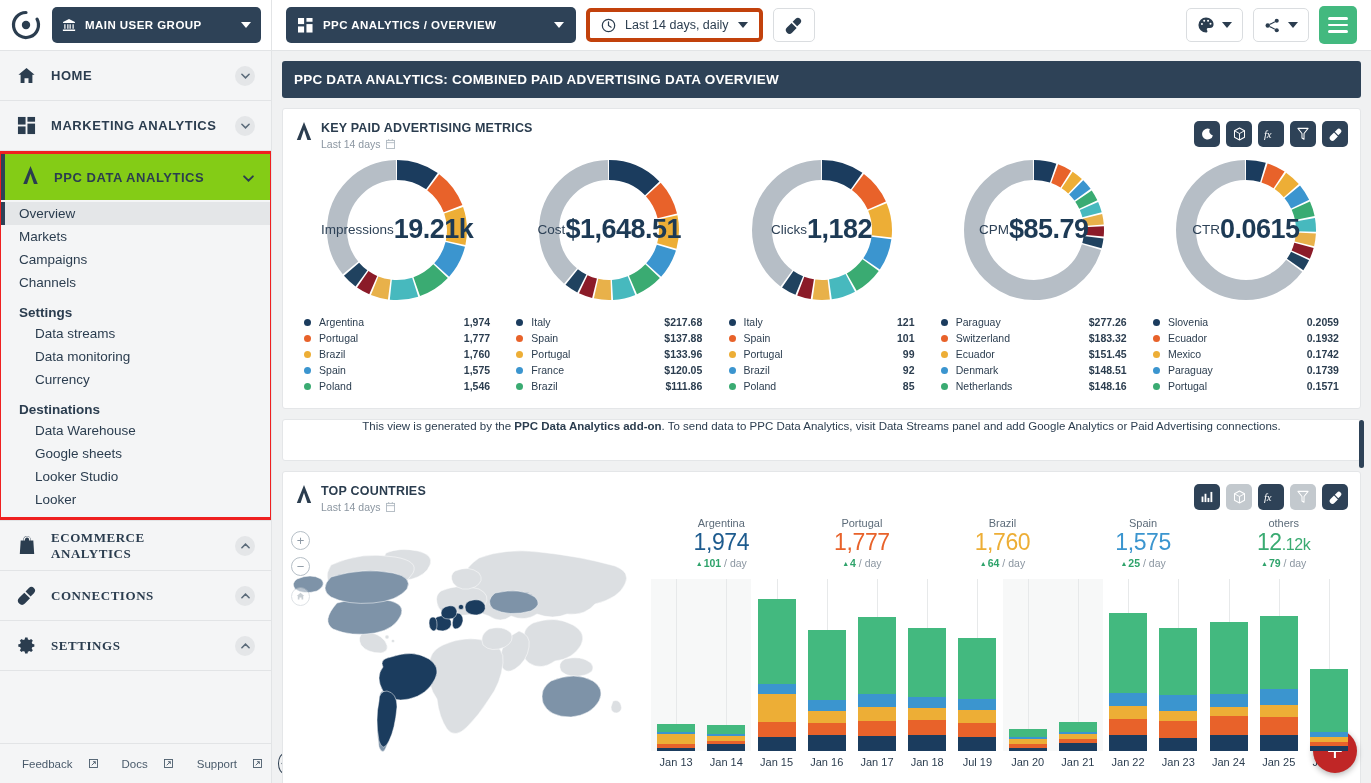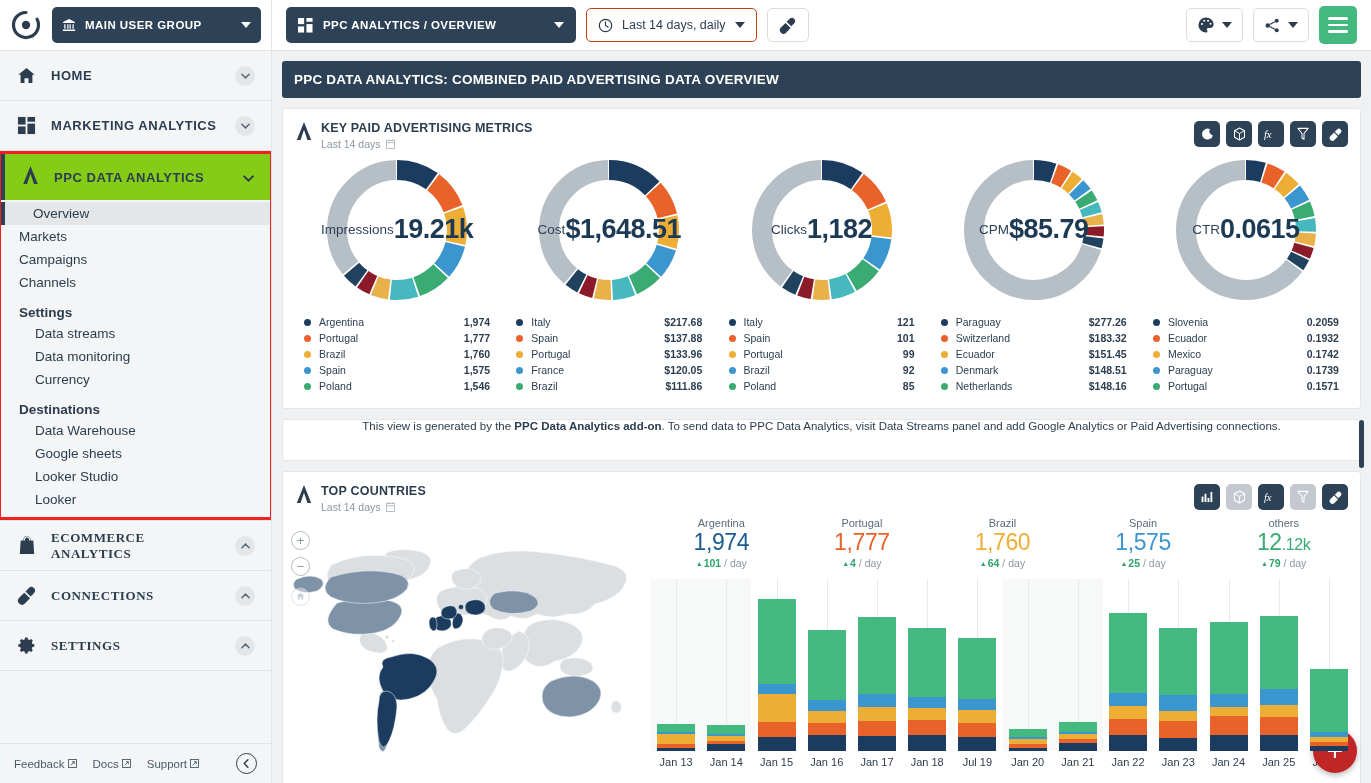--- a/index.html
+++ b/index.html
@@ -61,56 +61,56 @@
   .ppc-head {
     display:flex; align-items:center; height:46px; padding: 0 16px; gap:14px;
     background:#84cc16; border-left: 4px solid #2e4257;
   }
   .ppc-head .ng-label { flex:1; font-size:13px; font-weight:700; color:#2b3d4f; letter-spacing:.55px; }
   .sub-list { padding: 2px 0 6px 0; max-height: 320px; overflow: hidden; }
   .sub-item {
     height: 23px; display: flex; align-items: center; padding-left: 18px;
     font-size: 13.5px; color: #2b3d4f; cursor: pointer;
   }
-  .sub-item.active { background: #e4e6e8; border-left: 4px solid #2e4257; padding-left: 28px; }
+  .sub-item.active { background: #e4e6e8; border-left: 4px solid #2e4257; padding-left: 14px; }
   .sub-head {
     height: 28px; display: flex; align-items: flex-end; padding-left: 18px;
     font-size: 13.5px; font-weight: 700; color: #2b3d4f; padding-bottom: 2px;
   }
   .sub-item.indent { padding-left: 34px; }
 
   .sb-bottom { border-top: 1px solid #e2e4e6; font-family: Liberation Serif, serif; }
   .sb-footer {
     height: 40px; display: flex; align-items: center; gap: 16px;
     padding: 0 14px; border-top: 1px solid #e2e4e6; background:#f4f5f6;
   }
   .sb-footer a {
     font-size: 11.5px; color: #4a5b6b; text-decoration: none;
-    display: flex; align-items: center; gap: 3px; cursor: pointer;
+    display: flex; align-items: center; gap: 16px; cursor: pointer; margin-left: 8px;
   }
   .collapse-btn {
     margin-left: auto; width: 21px; height: 21px; border-radius: 50%;
     border: 1.6px solid #2b3d4f; display: flex; align-items: center;
     justify-content: center; cursor: pointer;
   }
 
   
   .main { flex: 1; height: 783px; display: flex; flex-direction: column; background: #f0f1f2; }
   .topbar {
     height: 51px; background: #fff; border-bottom: 1px solid #e2e4e6;
     display: flex; align-items: center; padding: 0 14px; gap: 10px;
   }
   .dash-btn {
     height: 36px; background: #2e4257; border-radius: 5px; color: #fff;
     display: flex; align-items: center; gap: 10px; padding: 0 12px;
     cursor: pointer; min-width: 290px;
   }
   .dash-btn .db-label { font-size: 11.5px; font-weight: 700; letter-spacing: .45px; flex:1; }
   .date-btn {
-    height: 34px; border: 1px solid #c2410c; border-radius: 5px; background: #fff;
+    height: 34px; border: 4px solid #c2410c; border-radius: 5px; background: #fff;
     display: flex; align-items: center; gap: 9px; padding: 0 11px; cursor: pointer;
   }
   .date-btn .dt-label { font-size: 12.5px; color: #2b3d4f; }
   .caret-d-dark {
     width: 0; height: 0; border-left: 5px solid transparent;
     border-right: 5px solid transparent; border-top: 6px solid #2b3d4f;
   }
   .icon-btn {
     height: 34px; min-width: 42px; border: 1px solid #dadde0; border-radius: 5px;
     background: #fff; display: flex; align-items: center; justify-content: center;

